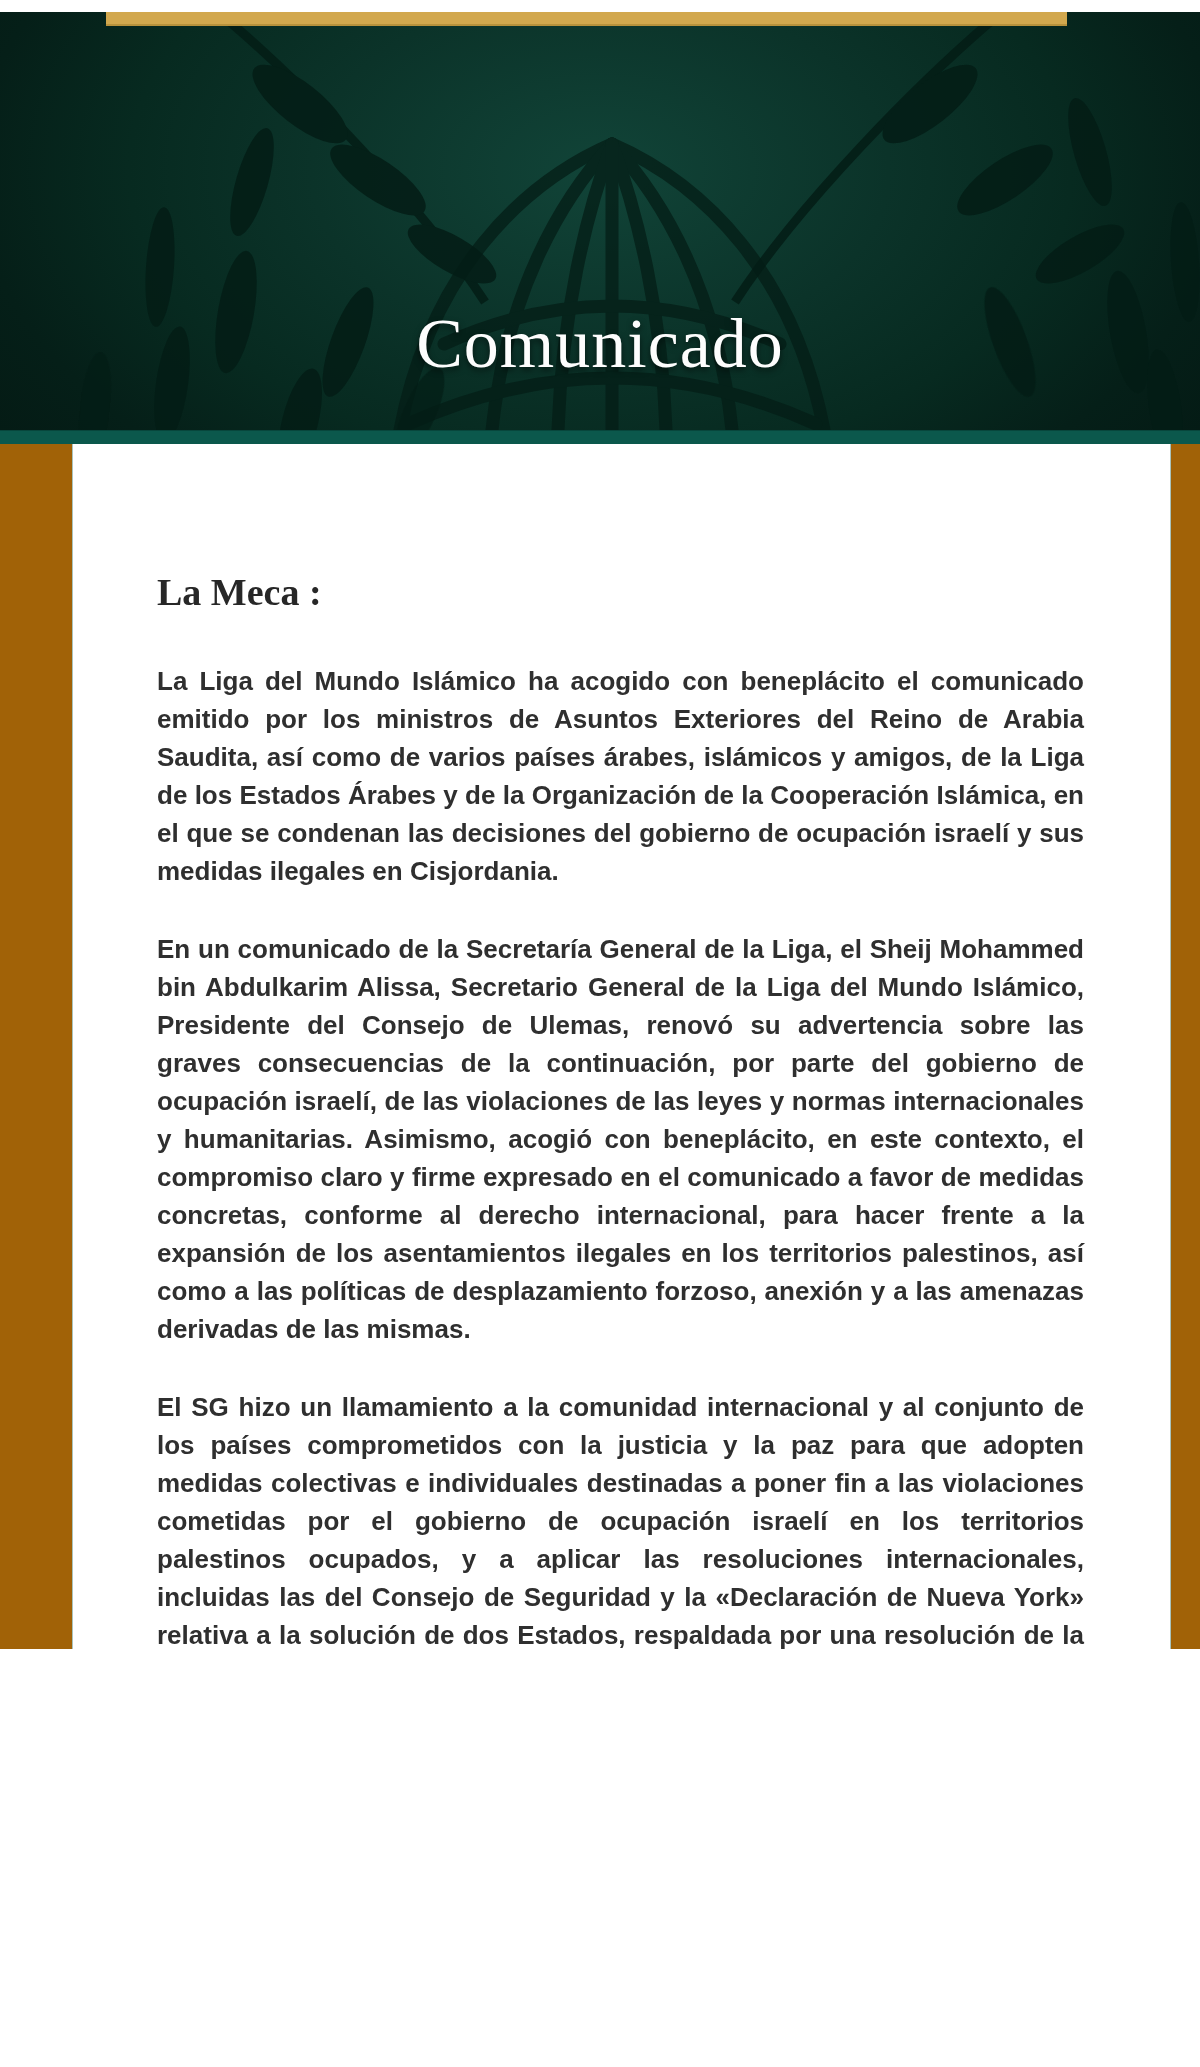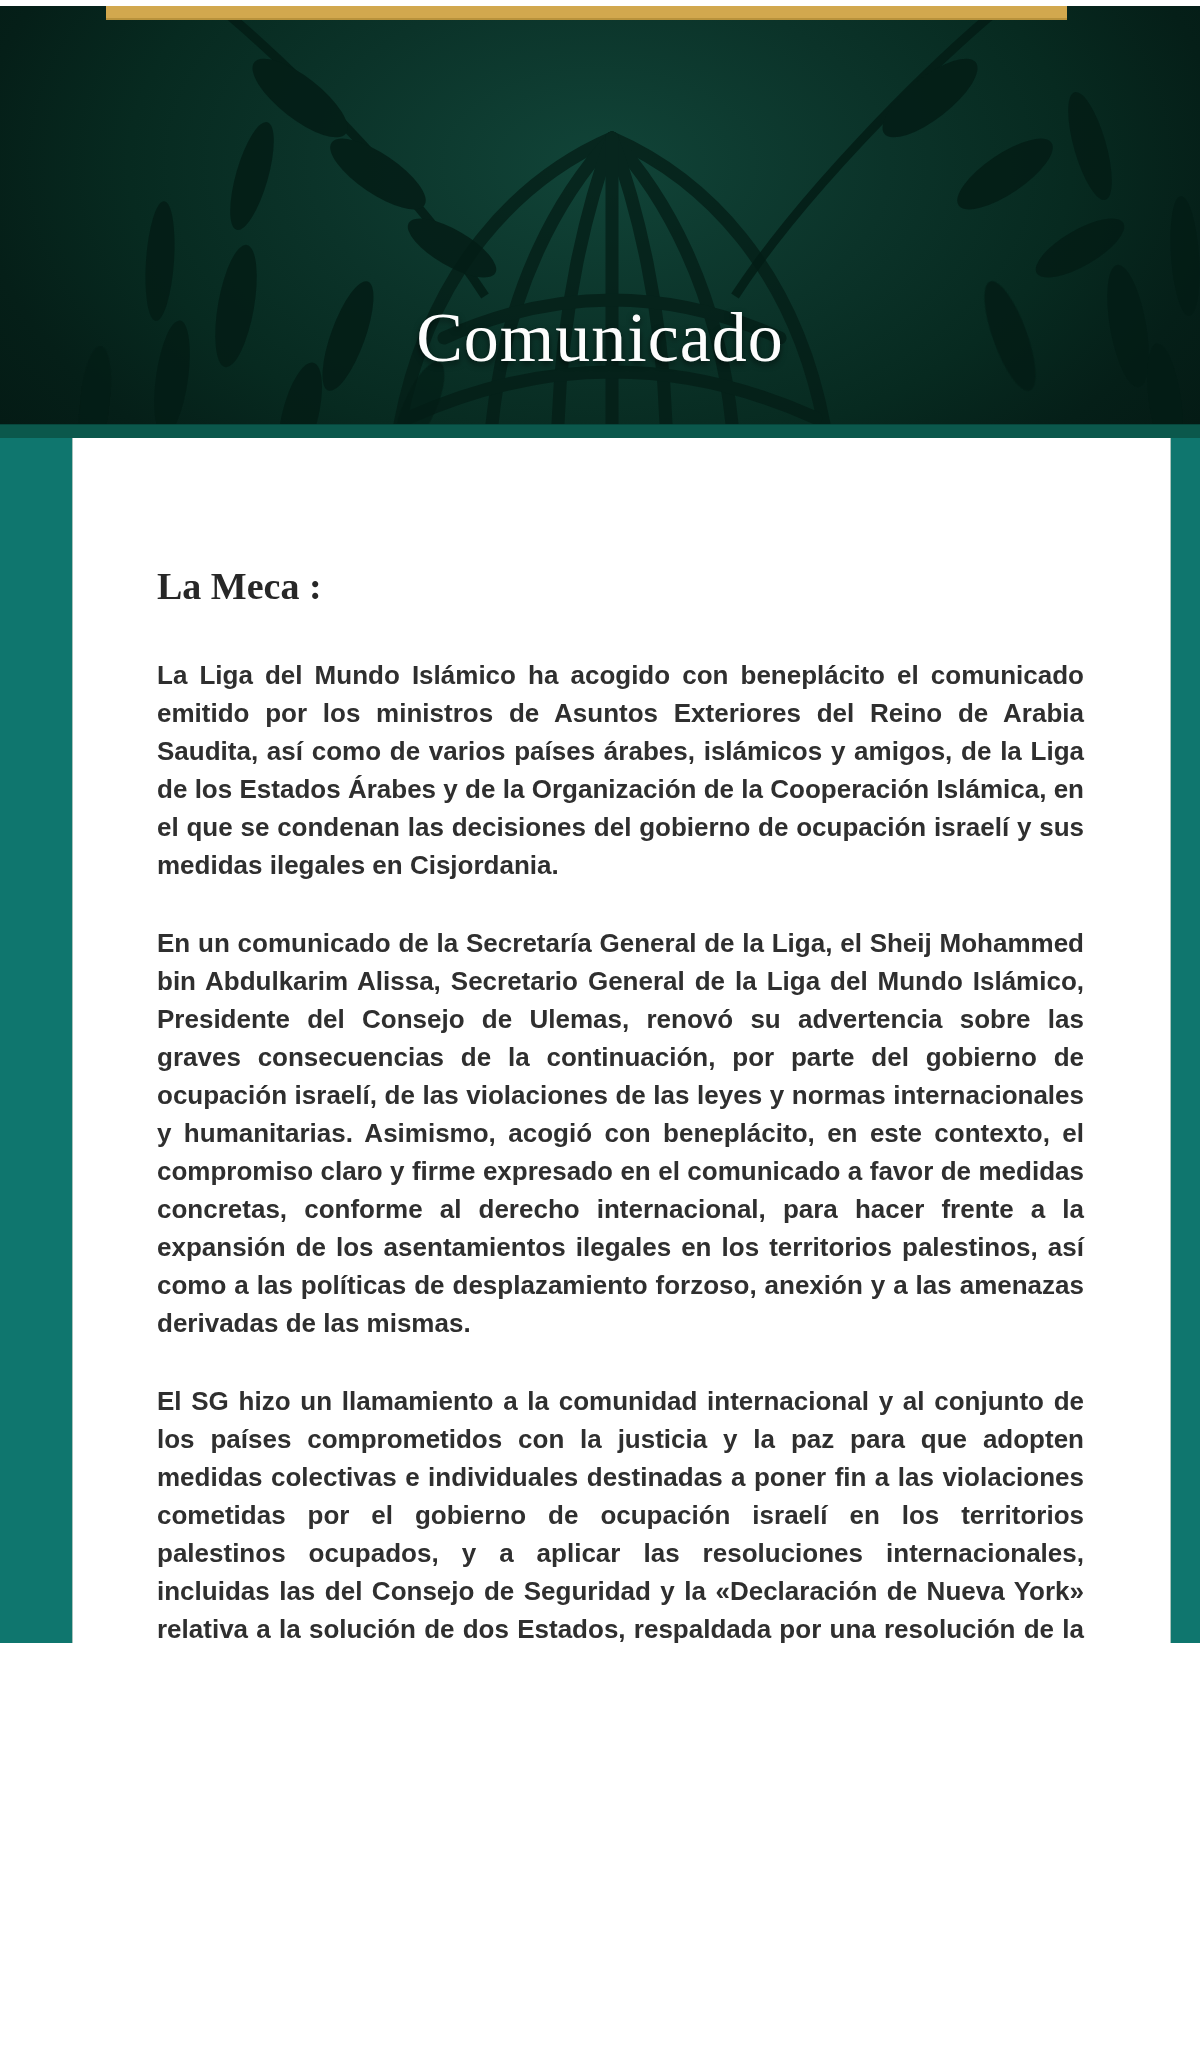--- a/index.html
+++ b/index.html
@@ -13,22 +13,22 @@
     --emblem-green:#1e6e54;
     --emblem-dark:#155843;
     --logo-text:#3d3d44;
   }
   *{margin:0;padding:0;box-sizing:border-box;}
   html,body{background:#ffffff;}
   body{font-family:"Liberation Sans",sans-serif;color:var(--text);}
   .page{
     position:relative;
     width:1200px;height:1637px;
-    margin:6px auto;
-    background:#0f766e;
+    margin:12px auto;
+    background:#a16207;
     overflow:hidden;
   }
   
   .header{
     position:relative;
     width:1200px;height:418px;
     background:
       radial-gradient(ellipse 760px 470px at 50% 38%, #114438 0%, #0b3329 38%, #072a20 62%, #051f18 82%, #041a14 100%);
     overflow:hidden;
   }

